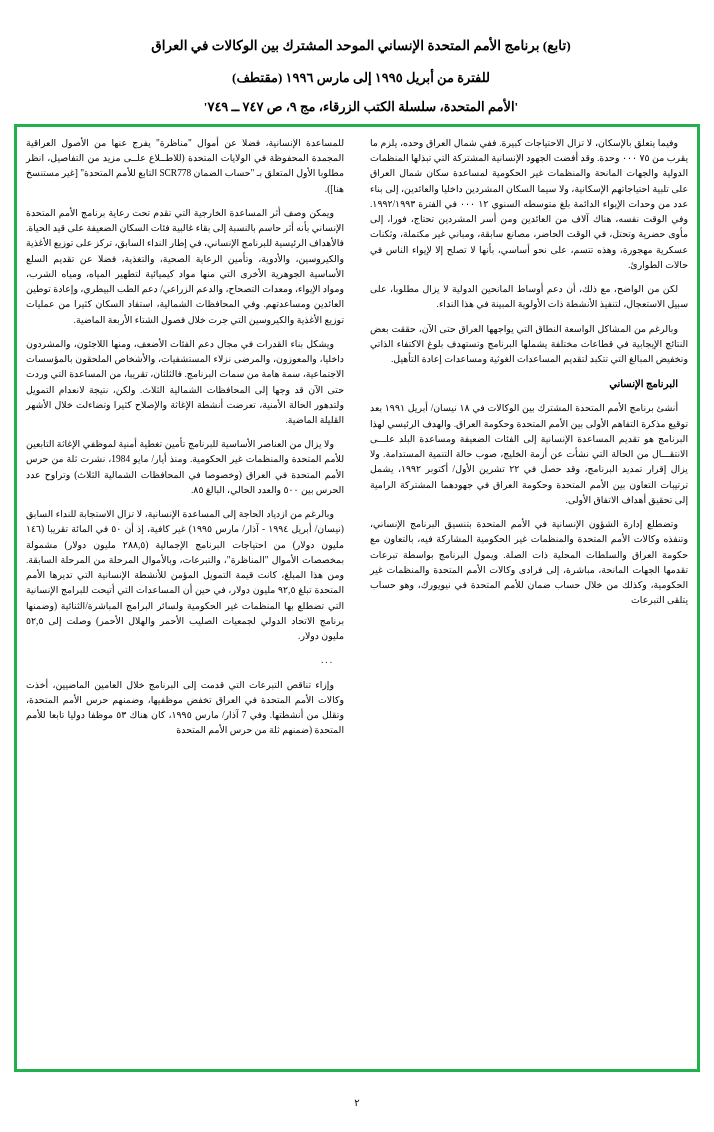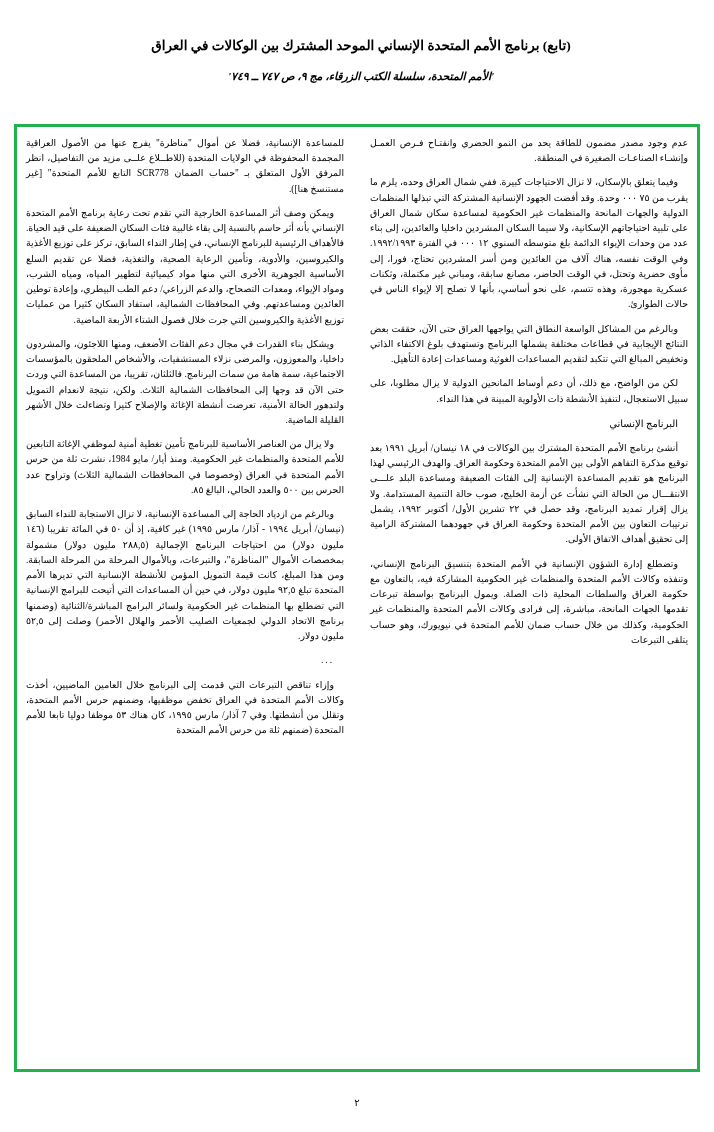--- a/index.html
+++ b/index.html
@@ -30,24 +30,23 @@
     line-height: 1.5;
     margin: 0 0 14px 0;
     letter-spacing: 0px;
   }
   .doc-subtitle {
     font-size: 13px;
     font-weight: bold;
     margin: 0 0 13px 0;
   }
   .doc-source {
-    font-size: 11px;
+    font-size: 13px;
     font-weight: bold;
     margin: 0 0 8px 0;
-    font-style: italic;
   }
   .frame {
     position: absolute;
     top: 124px;
     left: 14px;
     right: 14px;
     bottom: 60px;
     border: 3px solid #22b14c;
     box-sizing: border-box;
   }
@@ -70,21 +69,21 @@
     text-align-last: right;
   }
   .col p {
     margin: 0 0 9px 0;
     text-indent: 10px;
   }
   .col p.noindent {
     text-indent: 0;
   }
   .section-head {
-    font-weight: normal;
+    font-weight: bold;
     font-size: 10px;
     margin: 2px 0 8px 0;
     text-indent: 0;
   }
   .dots {
     text-align: center;
     text-indent: 0;
     letter-spacing: 2px;
     margin: 6px 0 9px 0;
   }
@@ -97,39 +96,39 @@
     font-size: 10px;
   }
 </style>
 </head>
 <body>
 
 <div class="page">
 
   <div class="header">
     <h1 class="doc-title">(تابع) برنامج الأمم المتحدة الإنساني الموحد المشترك بين الوكالات في العراق</h1>
+    <h2 class="doc-subtitle">للفترة من أبريل ١٩٩٥ إلى مارس ١٩٩٦ (مقتطف)</h2>
     <div class="doc-source">'الأمم المتحدة، سلسلة الكتب الزرقاء، مج ٩، ص ٧٤٧ ــ ٧٤٩'</div>
   </div>
 
   <div class="frame"></div>
 
   <div class="columns">
 
     <div class="col">
-      <p class="noindent">عدم وجود مصدر مضمون للطاقة يحد من النمو الحضري وانفتـاح فـرص العمـل وإنشـاء الصناعـات الصغيرة في المنطقة.</p>
       <p>وفيما يتعلق بالإسكان، لا تزال الاحتياجات كبيرة. ففي شمال العراق وحده، يلزم ما يقرب من ٧٥ ٠٠٠ وحدة. وقد أفضت الجهود الإنسانية المشتركة التي تبذلها المنظمات الدولية والجهات المانحة والمنظمات غير الحكومية لمساعدة سكان شمال العراق على تلبية احتياجاتهم الإسكانية، ولا سيما السكان المشردين داخليا والعائدين، إلى بناء عدد من وحدات الإيواء الدائمة بلغ متوسطه السنوي ١٢ ٠٠٠ في الفترة ١٩٩٢/١٩٩٣. وفي الوقت نفسه، هناك آلاف من العائدين ومن أسر المشردين تحتاج، فورا، إلى مأوى حضرية وتحتل، في الوقت الحاضر، مصانع سابقة، ومباني غير مكتملة، وثكنات عسكرية مهجورة، وهذه تتسم، على نحو أساسي، بأنها لا تصلح إلا لإيواء الناس في حالات الطوارئ.</p>
+      <p>لكن من الواضح، مع ذلك، أن دعم أوساط المانحين الدولية لا يزال مطلوبا، على سبيل الاستعجال، لتنفيذ الأنشطة ذات الأولوية المبينة في هذا النداء.</p>
       <p>وبالرغم من المشاكل الواسعة النطاق التي يواجهها العراق حتى الآن، حققت بعض النتائج الإيجابية في قطاعات مختلفة يشملها البرنامج وتستهدف بلوغ الاكتفاء الذاتي وتخفيض المبالغ التي تتكبد لتقديم المساعدات الغوثية ومساعدات إعادة التأهيل.</p>
-      <p>لكن من الواضح، مع ذلك، أن دعم أوساط المانحين الدولية لا يزال مطلوبا، على سبيل الاستعجال، لتنفيذ الأنشطة ذات الأولوية المبينة في هذا النداء.</p>
       <p class="section-head">البرنامج الإنساني</p>
       <p>أنشئ برنامج الأمم المتحدة المشترك بين الوكالات في ١٨ نيسان/ أبريل ١٩٩١ بعد توقيع مذكرة التفاهم الأولى بين الأمم المتحدة وحكومة العراق. والهدف الرئيسي لهذا البرنامج هو تقديم المساعدة الإنسانية إلى الفئات الضعيفة ومساعدة البلد علـــى الانتقـــال من الحالة التي نشأت عن أزمة الخليج، صوب حالة التنمية المستدامة. ولا يزال إقرار تمديد البرنامج، وقد حصل في ٢٢ تشرين الأول/ أكتوبر ١٩٩٢، يشمل ترتيبات التعاون بين الأمم المتحدة وحكومة العراق في جهودهما المشتركة الرامية إلى تحقيق أهداف الاتفاق الأولى.</p>
       <p>وتضطلع إدارة الشؤون الإنسانية في الأمم المتحدة بتنسيق البرنامج الإنساني، وتنفذه وكالات الأمم المتحدة والمنظمات غير الحكومية المشاركة فيه، بالتعاون مع حكومة العراق والسلطات المحلية ذات الصلة. ويمول البرنامج بواسطة تبرعات تقدمها الجهات المانحة، مباشرة، إلى فرادى وكالات الأمم المتحدة والمنظمات غير الحكومية، وكذلك من خلال حساب ضمان للأمم المتحدة في نيويورك، وهو حساب يتلقى التبرعات</p>
     </div>
 
     <div class="col">
-      <p class="noindent">للمساعدة الإنسانية، فضلا عن أموال "مناظرة" يفرج عنها من الأصول العراقية المجمدة المحفوظة في الولايات المتحدة (للاطــلاع علــى مزيد من التفاصيل، انظر المرفق الأول المتعلق بـ "حساب الضمان SCR778 التابع للأمم المتحدة" [غير مستنسخ هنا]).</p>
+      <p class="noindent">للمساعدة الإنسانية، فضلا عن أموال "مناظرة" يفرج عنها من الأصول العراقية المجمدة المحفوظة في الولايات المتحدة (للاطــلاع علــى مزيد من التفاصيل، انظر مطلوبا الأول المتعلق بـ "حساب الضمان SCR778 التابع للأمم المتحدة" [غير مستنسخ هنا]).</p>
       <p>ويمكن وصف أثر المساعدة الخارجية التي تقدم تحت رعاية برنامج الأمم المتحدة الإنساني بأنه أثر حاسم بالنسبة إلى بقاء غالبية فئات السكان الضعيفة على قيد الحياة. فالأهداف الرئيسية للبرنامج الإنساني، في إطار النداء السابق، تركز على توزيع الأغذية والكيروسين، والأدوية، وتأمين الرعاية الصحية، والتغذية، فضلا عن تقديم السلع الأساسية الجوهرية الأخرى التي منها مواد كيميائية لتطهير المياه، ومياه الشرب، ومواد الإيواء، ومعدات التصحاح، والدعم الزراعي/ دعم الطب البيطري، وإعادة توطين العائدين ومساعدتهم. وفي المحافظات الشمالية، استفاد السكان كثيرا من عمليات توزيع الأغذية والكيروسين التي جرت خلال فصول الشتاء الأربعة الماضية.</p>
       <p>ويشكل بناء القدرات في مجال دعم الفئات الأضعف، ومنها اللاجئون، والمشردون داخليا، والمعوزون، والمرضى نزلاء المستشفيات، والأشخاص الملحقون بالمؤسسات الاجتماعية، سمة هامة من سمات البرنامج. فالثلثان، تقريبا، من المساعدة التي وردت حتى الآن قد وجها إلى المحافظات الشمالية الثلاث. ولكن، نتيجة لانعدام التمويل ولتدهور الحالة الأمنية، تعرضت أنشطة الإغاثة والإصلاح كثيرا وتضاءلت خلال الأشهر القليلة الماضية.</p>
       <p>ولا يزال من العناصر الأساسية للبرنامج تأمين تغطية أمنية لموظفي الإغاثة التابعين للأمم المتحدة والمنظمات غير الحكومية. ومنذ أيار/ مايو 1984، نشرت ثلة من حرس الأمم المتحدة في العراق (وخصوصا في المحافظات الشمالية الثلاث) وتراوح عدد الحرس بين ٥٠٠ والعدد الحالي، البالغ ٨٥.</p>
       <p>وبالرغم من ازدياد الحاجة إلى المساعدة الإنسانية، لا تزال الاستجابة للنداء السابق (نيسان/ أبريل ١٩٩٤ - آذار/ مارس ١٩٩٥) غير كافية، إذ أن ٥٠ في المائة تقريبا (١٤٦ مليون دولار) من احتياجات البرنامج الإجمالية (٢٨٨,٥ مليون دولار) مشمولة بمخصصات الأموال "المناظرة"، والتبرعات، وبالأموال المرحلة من المرحلة السابقة. ومن هذا المبلغ، كانت قيمة التمويل المؤمن للأنشطة الإنسانية التي تديرها الأمم المتحدة تبلغ ٩٢,٥ مليون دولار، في حين أن المساعدات التي أتيحت للبرامج الإنسانية التي تضطلع بها المنظمات غير الحكومية ولسائر البرامج المباشرة/الثنائية (وضمنها برنامج الاتحاد الدولي لجمعيات الصليب الأحمر والهلال الأحمر) وصلت إلى ٥٢,٥ مليون دولار.</p>
       <p class="dots">...</p>
       <p>وإزاء تناقص التبرعات التي قدمت إلى البرنامج خلال العامين الماضيين، أخذت وكالات الأمم المتحدة في العراق تخفض موظفيها، وضمنهم حرس الأمم المتحدة، وتقلل من أنشطتها. وفي 7 آذار/ مارس ١٩٩٥، كان هناك ٥٣ موظفا دوليا تابعا للأمم المتحدة (ضمنهم ثلة من حرس الأمم المتحدة</p>
     </div>
 
   </div>
 

